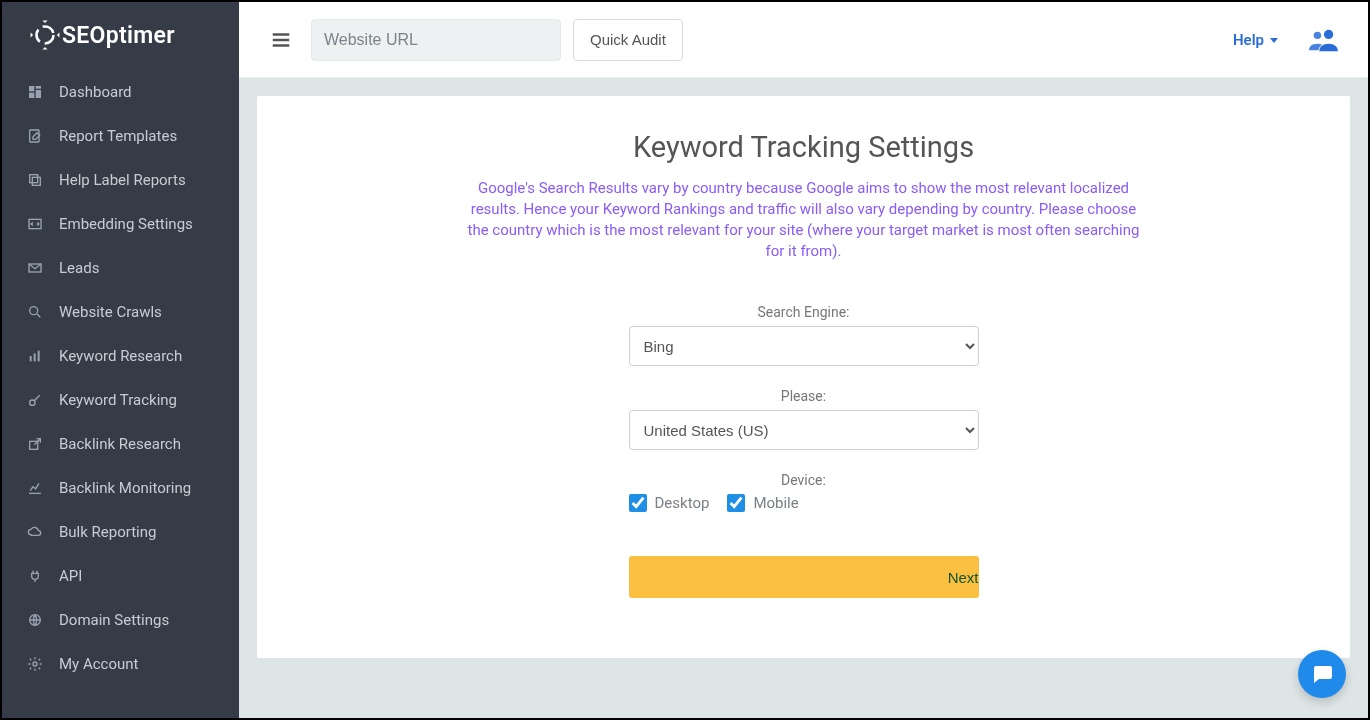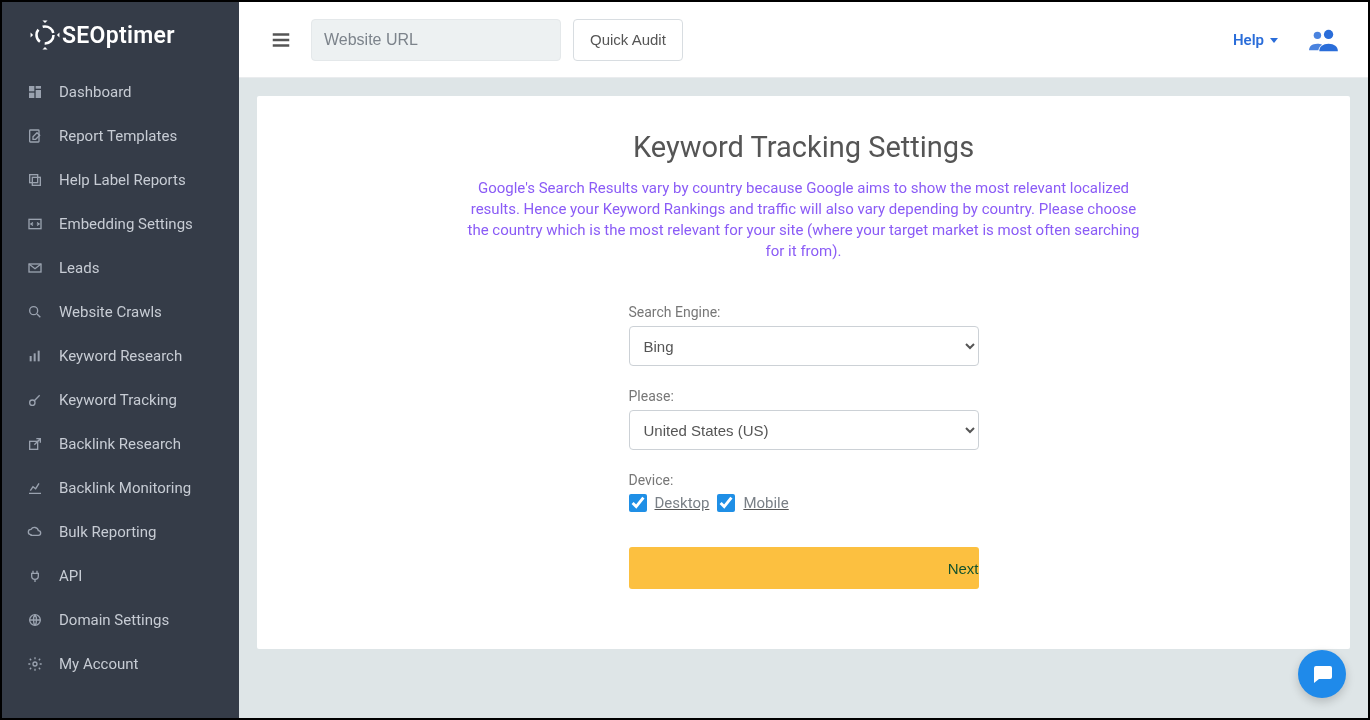--- a/index.html
+++ b/index.html
@@ -140,39 +140,39 @@
     line-height: 1.4;
     max-width: 680px;
     margin: 0 auto 42px;
   }
   .form { width: 350px; margin: 0 auto; }
   .form-label {
     display: block;
     font-size: 14px;
     color: #777;
     margin-bottom: 6px;
+    text-align: center;
   }
   .select {
     width: 100%;
     height: 40px;
     border: 1px solid #ccd1d6;
     border-radius: 4px;
     background: #fff;
     padding: 0 10px;
     font-size: 15px;
     color: #555;
     margin-bottom: 22px;
   }
   .check-row {
     display: flex;
     align-items: center;
-    gap: 8px;
+    gap: 18px;
     margin-top: 4px;
-    margin-bottom: 35px;
-    text-decoration: underline;
+    margin-bottom: 44px;
   }
   .check-item { display: flex; align-items: center; gap: 8px; color: #7a8087; font-size: 15px; }
   .check-item input[type=checkbox] {
     width: 18px; height: 18px;
     accent-color: #1f8fe6;
     cursor: pointer;
   }
   .next-btn {
     width: 100%;
     height: 42px;

